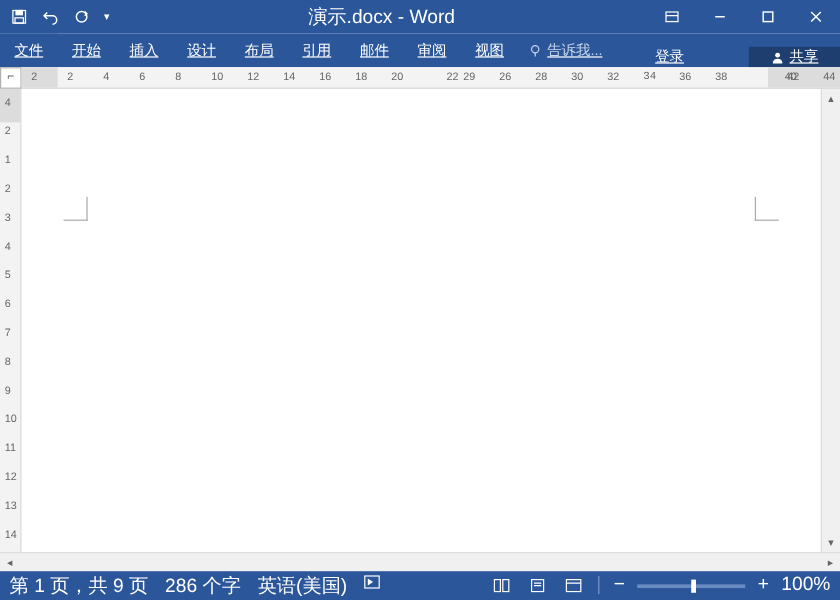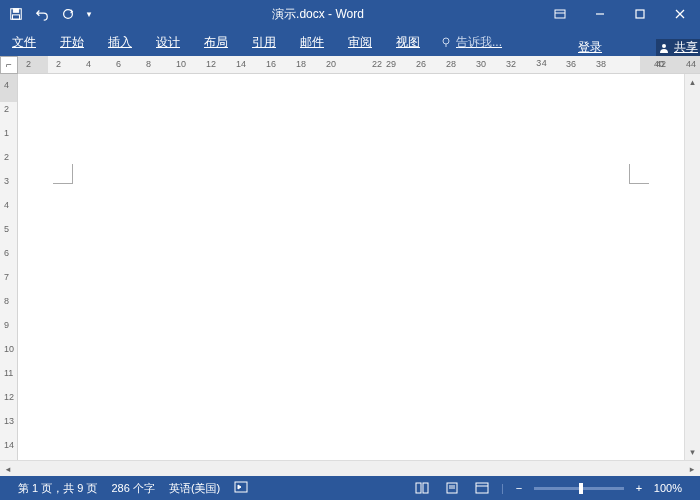--- a/index.html
+++ b/index.html
@@ -3,33 +3,33 @@
 <meta charset="utf-8">
 <style>
 * { margin: 0; padding: 0; box-sizing: border-box; font-family: "Microsoft YaHei", "SimSun", sans-serif; }
 body { width: 700px; height: 500px; overflow: hidden; background: #fff; display: flex; flex-direction: column; }
 
 
 .titlebar { background: #2b579a; height: 28px; display: flex; align-items: center; color: #fff; font-size: 12px; }
 .qat { display: flex; align-items: center; gap: 2px; padding-left: 4px; }
 .qat-btn { width: 24px; height: 24px; display: flex; align-items: center; justify-content: center; color: #fff; }
 .qat-btn svg { width: 14px; height: 14px; }
-.title-center { flex: 1; text-align: center; font-size: 12px; }
+.title-center { flex: 1; text-align: center; font-size: 16px; }
 .win-controls { display: flex; }
 .win-btn { width: 40px; height: 28px; display: flex; align-items: center; justify-content: center; color: #fff; }
 .win-btn svg { width: 12px; height: 12px; }
 
 
 .ribbon { background: #2b579a; height: 28px; display: flex; align-items: stretch; color: #fff; font-size: 12px; text-decoration: underline; }
 .ribbon-tab { padding: 0 12px; display: flex; align-items: center; cursor: pointer; }
 .ribbon-tab.file { background: #2b579a; }
 .ribbon-tell { flex: 1; display: flex; align-items: center; padding-left: 8px; color: #c8d6ec; gap: 4px; }
 .ribbon-right { display: flex; align-items: flex-end; gap: 44px; }
 .ribbon-login { padding: 0 10px; display: flex; align-items: center; }
-.ribbon-share { background: #1e3e70; padding: 0 2px; display: flex; align-items: center; gap: 4px; }
+.ribbon-share { background: #1e3e70; padding: 0 18px; display: flex; align-items: center; gap: 4px; }
 
 
 .ruler-h { height: 18px; background: #f3f3f3; border-bottom: 1px solid #d4d4d4; display: flex; align-items: center; position: relative; font-size: 9px; color: #666; }
 .ruler-h-inner { position: relative; flex: 1; height: 100%; }
 .tab-selector { width: 18px; height: 18px; border: 1px solid #b0b0b0; background: #fff; display: flex; align-items: center; justify-content: center; font-size: 10px; }
 .ruler-tick { position: absolute; top: 3px; }
 .ruler-margin-left { position: absolute; left: 0; top: 0; height: 100%; background: #dcdcdc; }
 .ruler-margin-right { position: absolute; right: 0; top: 0; height: 100%; background: #dcdcdc; }
 
 
@@ -47,21 +47,21 @@
 .highlight-circle { display: inline-block; width: 22px; height: 22px; border-radius: 50%; background: #b8d488; vertical-align: middle; margin-left: 12px; position: relative; }
 .highlight-circle::after { content: "I"; position: absolute; left: 50%; top: 50%; transform: translate(-50%,-52%); font-family: serif; font-size: 14px; color: #555; }
 
 
 .scrollbar-v { width: 16px; background: #f0f0f0; border-left: 1px solid #ddd; position: relative; }
 .scroll-arrow { height: 16px; display: flex; align-items: center; justify-content: center; color: #666; font-size: 9px; }
 .scrollbar-h { height: 16px; background: #f0f0f0; border-top: 1px solid #ddd; display: flex; }
 .scroll-track-h { flex: 1; }
 
 
-.statusbar { height: 24px; background: #2b579a; color: #fff; display: flex; align-items: center; font-size: 11px; padding: 0 18px; gap: 14px; }
+.statusbar { height: 24px; background: #2b579a; color: #fff; display: flex; align-items: center; font-size: 16px; padding: 0 8px; gap: 14px; }
 .status-left { display: flex; gap: 14px; }
 .status-right { margin-left: auto; display: flex; align-items: center; gap: 8px; }
 .view-btn { width: 22px; height: 18px; display: flex; align-items: center; justify-content: center; }
 .view-btn svg { width: 14px; height: 12px; }
 .zoom-slider { width: 90px; height: 3px; background: #6a8bc0; position: relative; }
 .zoom-slider::after { content: ""; position: absolute; left: 50%; top: -4px; width: 4px; height: 11px; background: #fff; }
 .zoom-btn { width: 14px; text-align: center; }
 </style>
 </head>
 <body>

